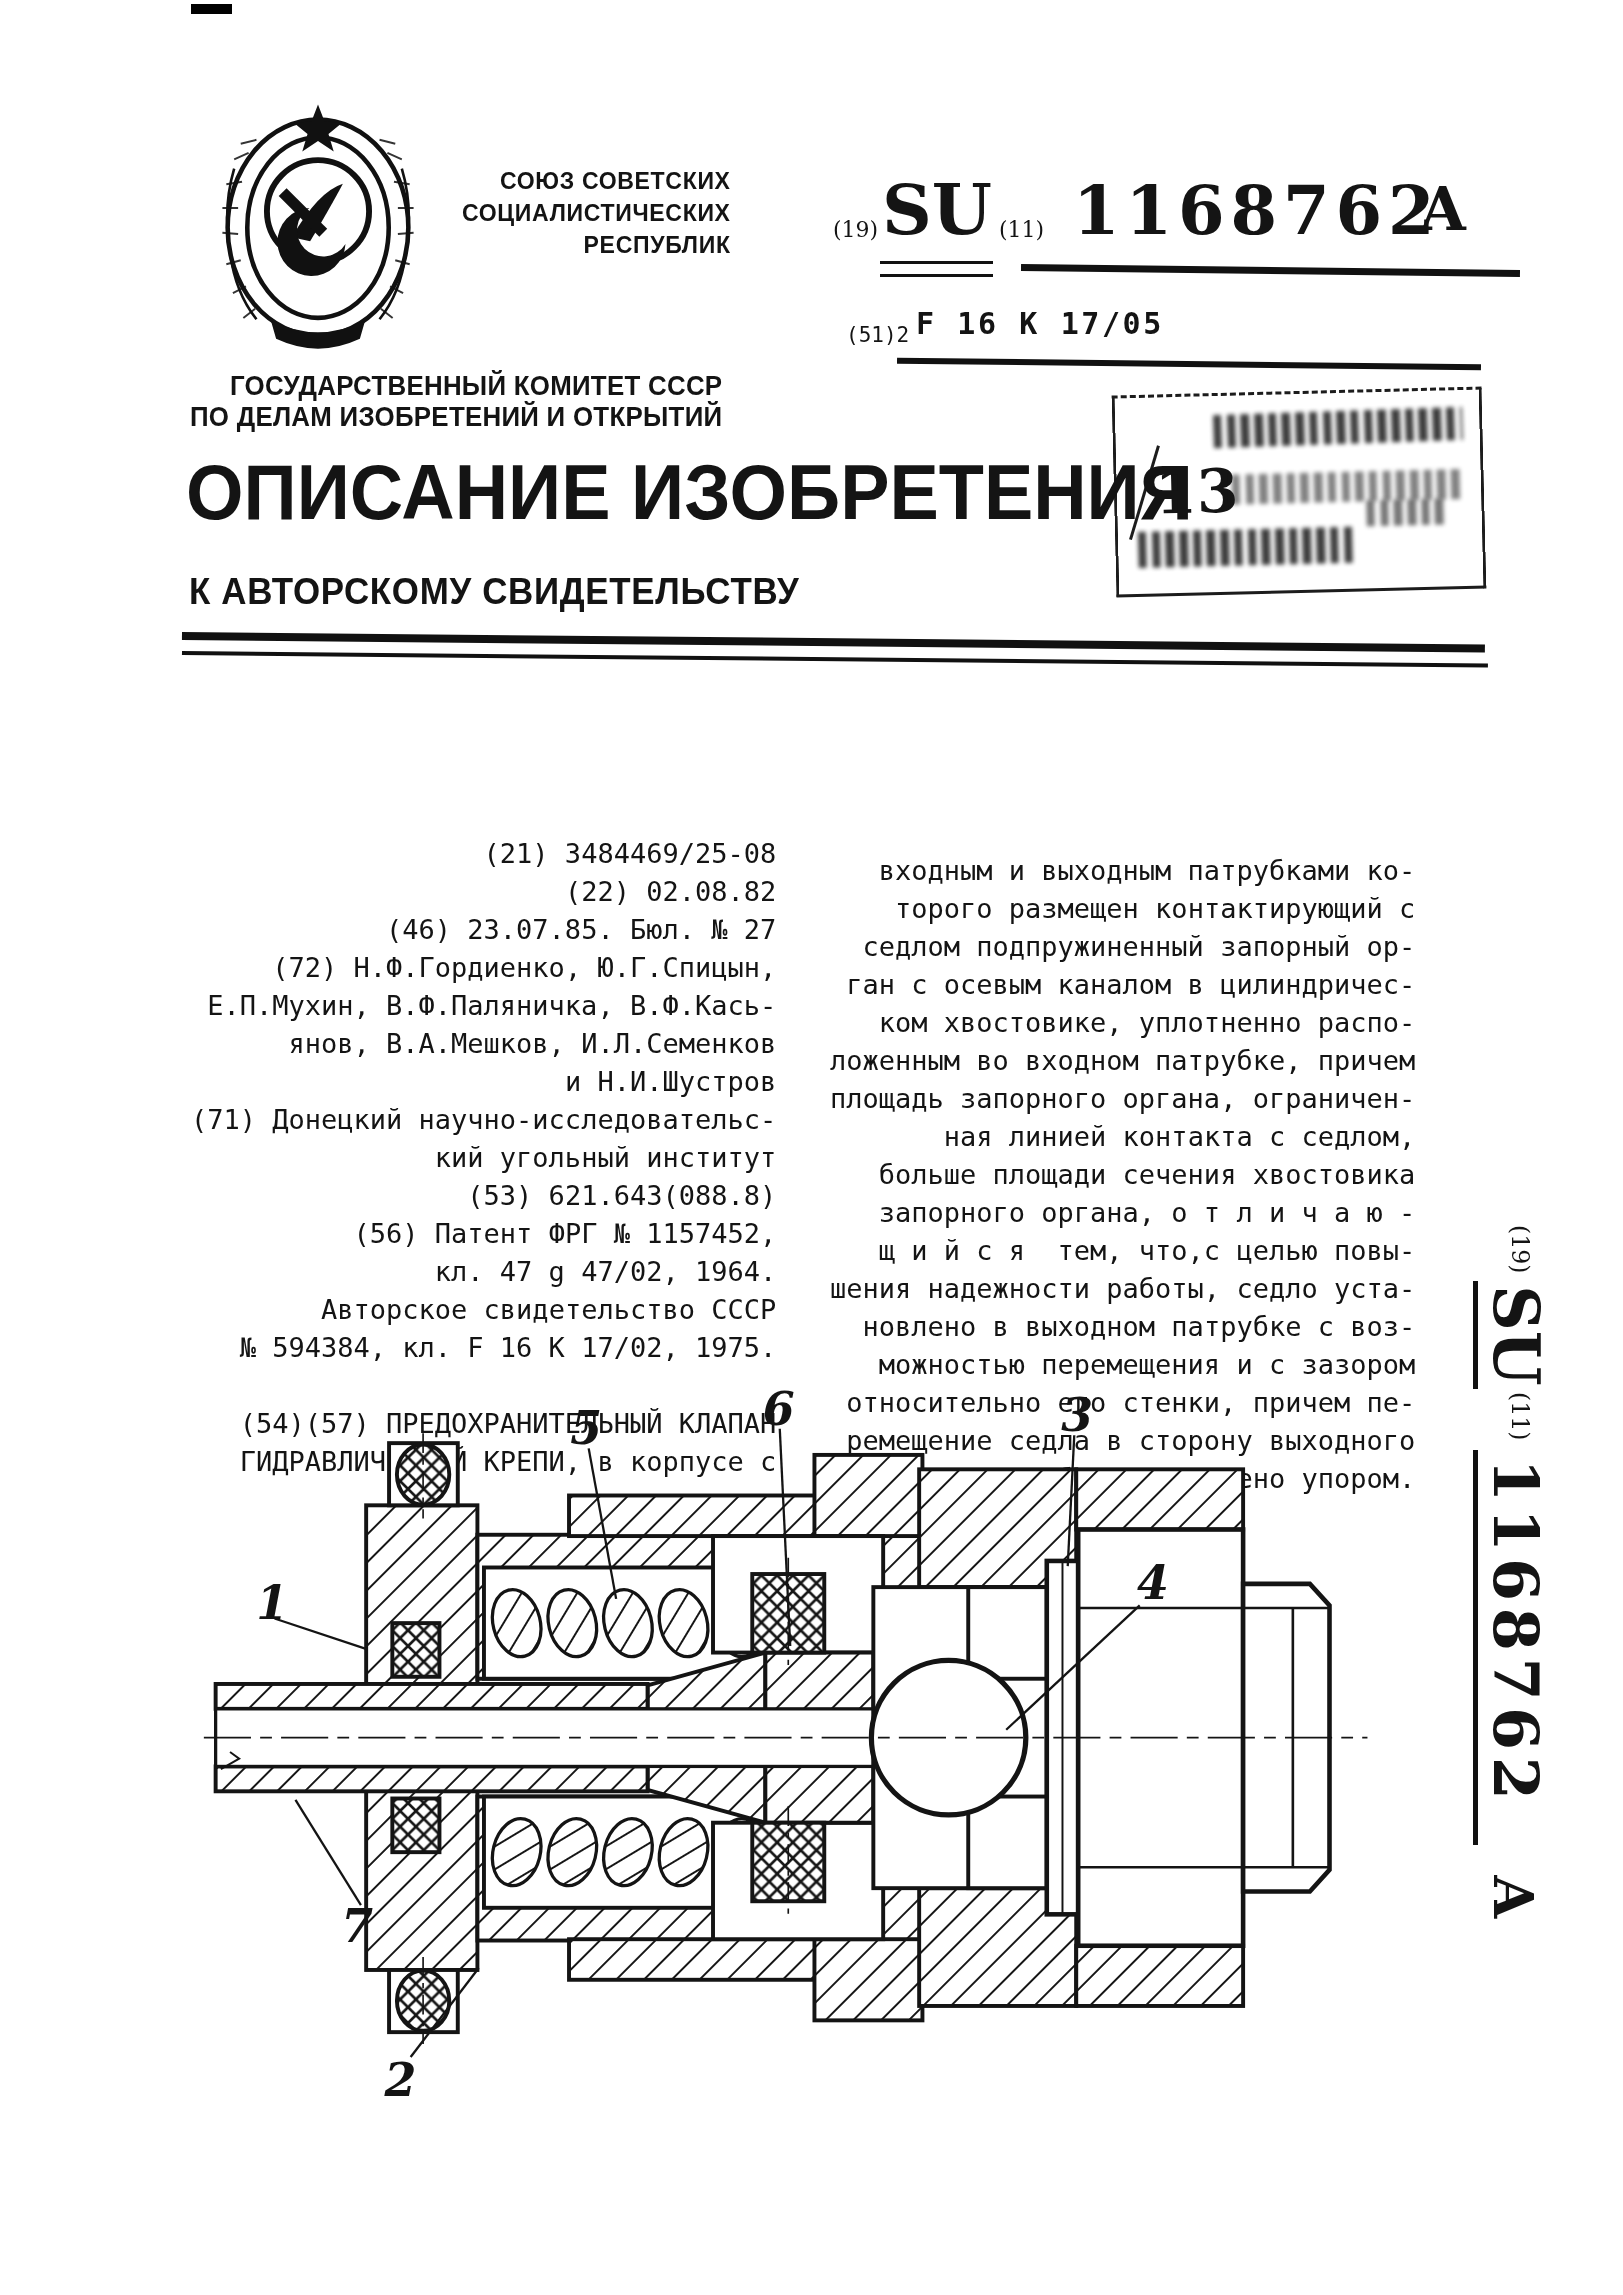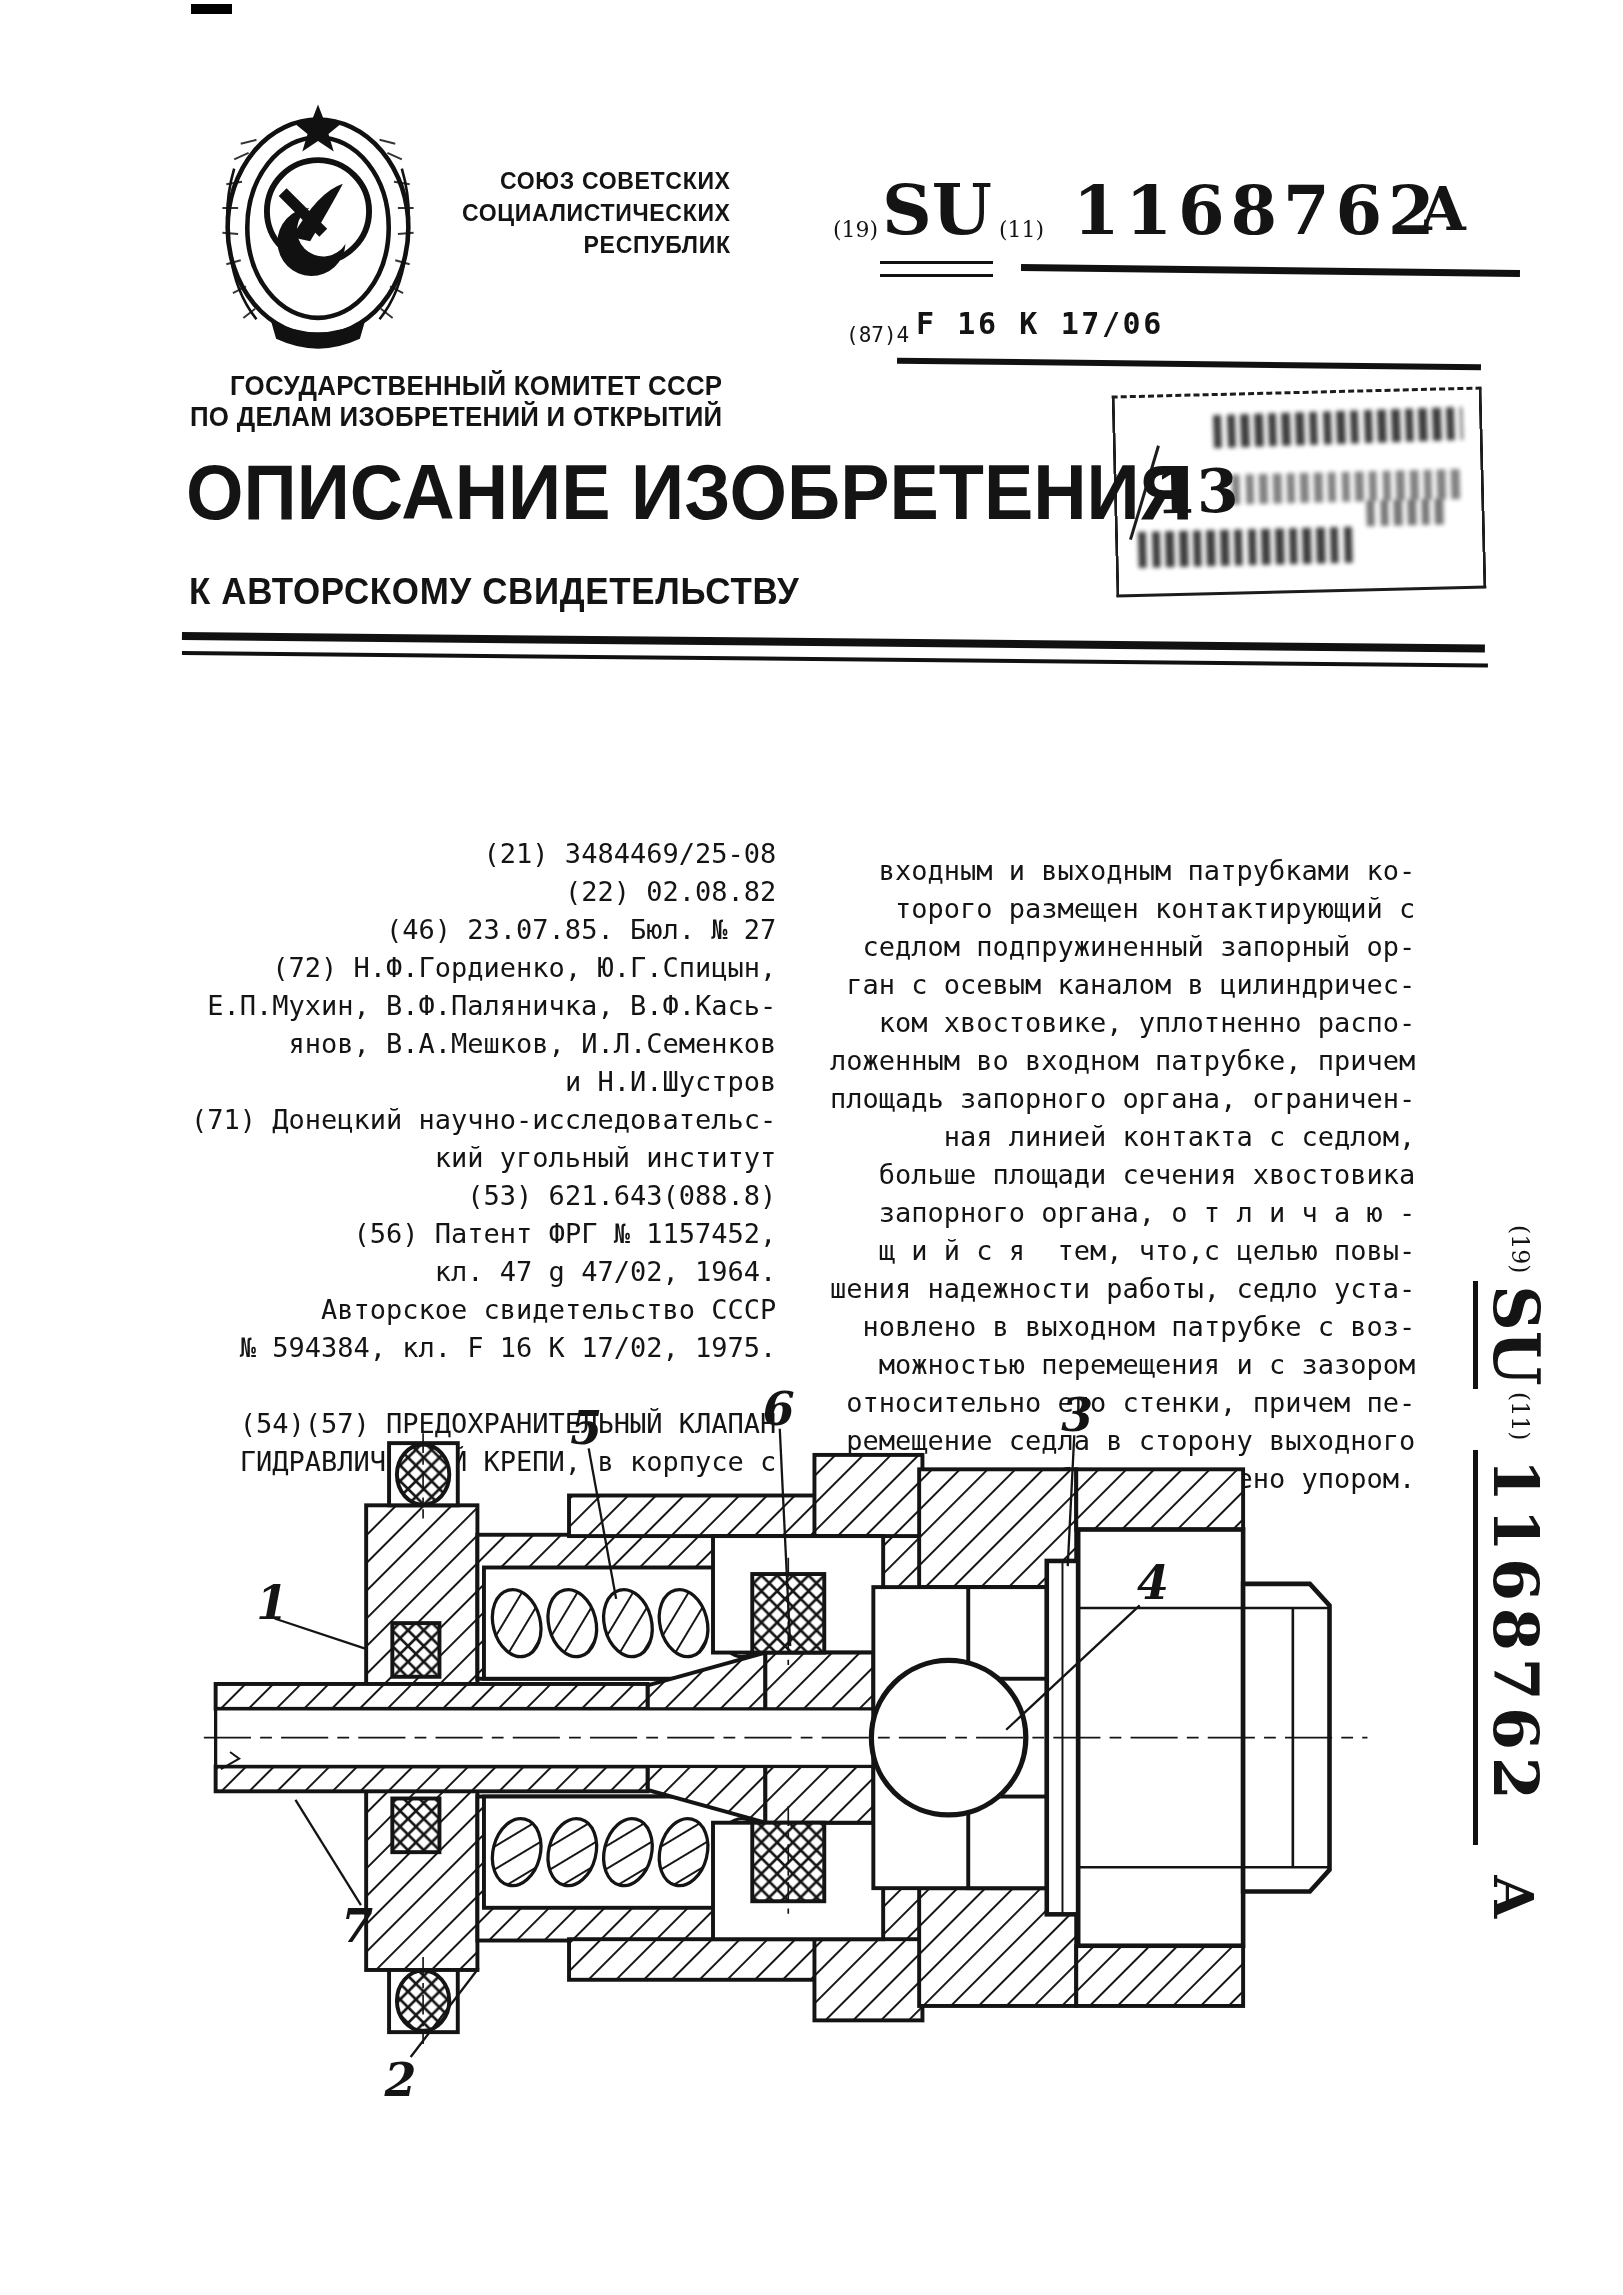--- a/index.html
+++ b/index.html
@@ -112,22 +112,22 @@
     </div>
 
   <span class="abs code-small hdr-code19">(19)</span>
   <span class="abs su-big hdr-su">SU</span>
   <span class="abs code-small hdr-code11">(11)</span>
   <span class="abs su-big hdr-num">1168762</span>
   <span class="abs su-big hdr-kind">A</span>
   <div class="su-underline"></div>
   <div class="num-underline"></div>
 
-  <span class="ipc-prefix">(87)4</span>
-  <span class="ipc-main">F 16 K 17/06</span>
+  <span class="ipc-prefix">(51)2</span>
+  <span class="ipc-main">F 16 K 17/05</span>
   <div class="ipc-underline"></div>
 
   <div class="stamp">
     <div class="stamp-slash"></div>
     <span class="stamp-13">13</span>
     <div class="smudge s1"></div>
     <div class="smudge s2"></div>
     <div class="smudge s3"></div>
     <div class="smudge s4"></div>
   </div>

